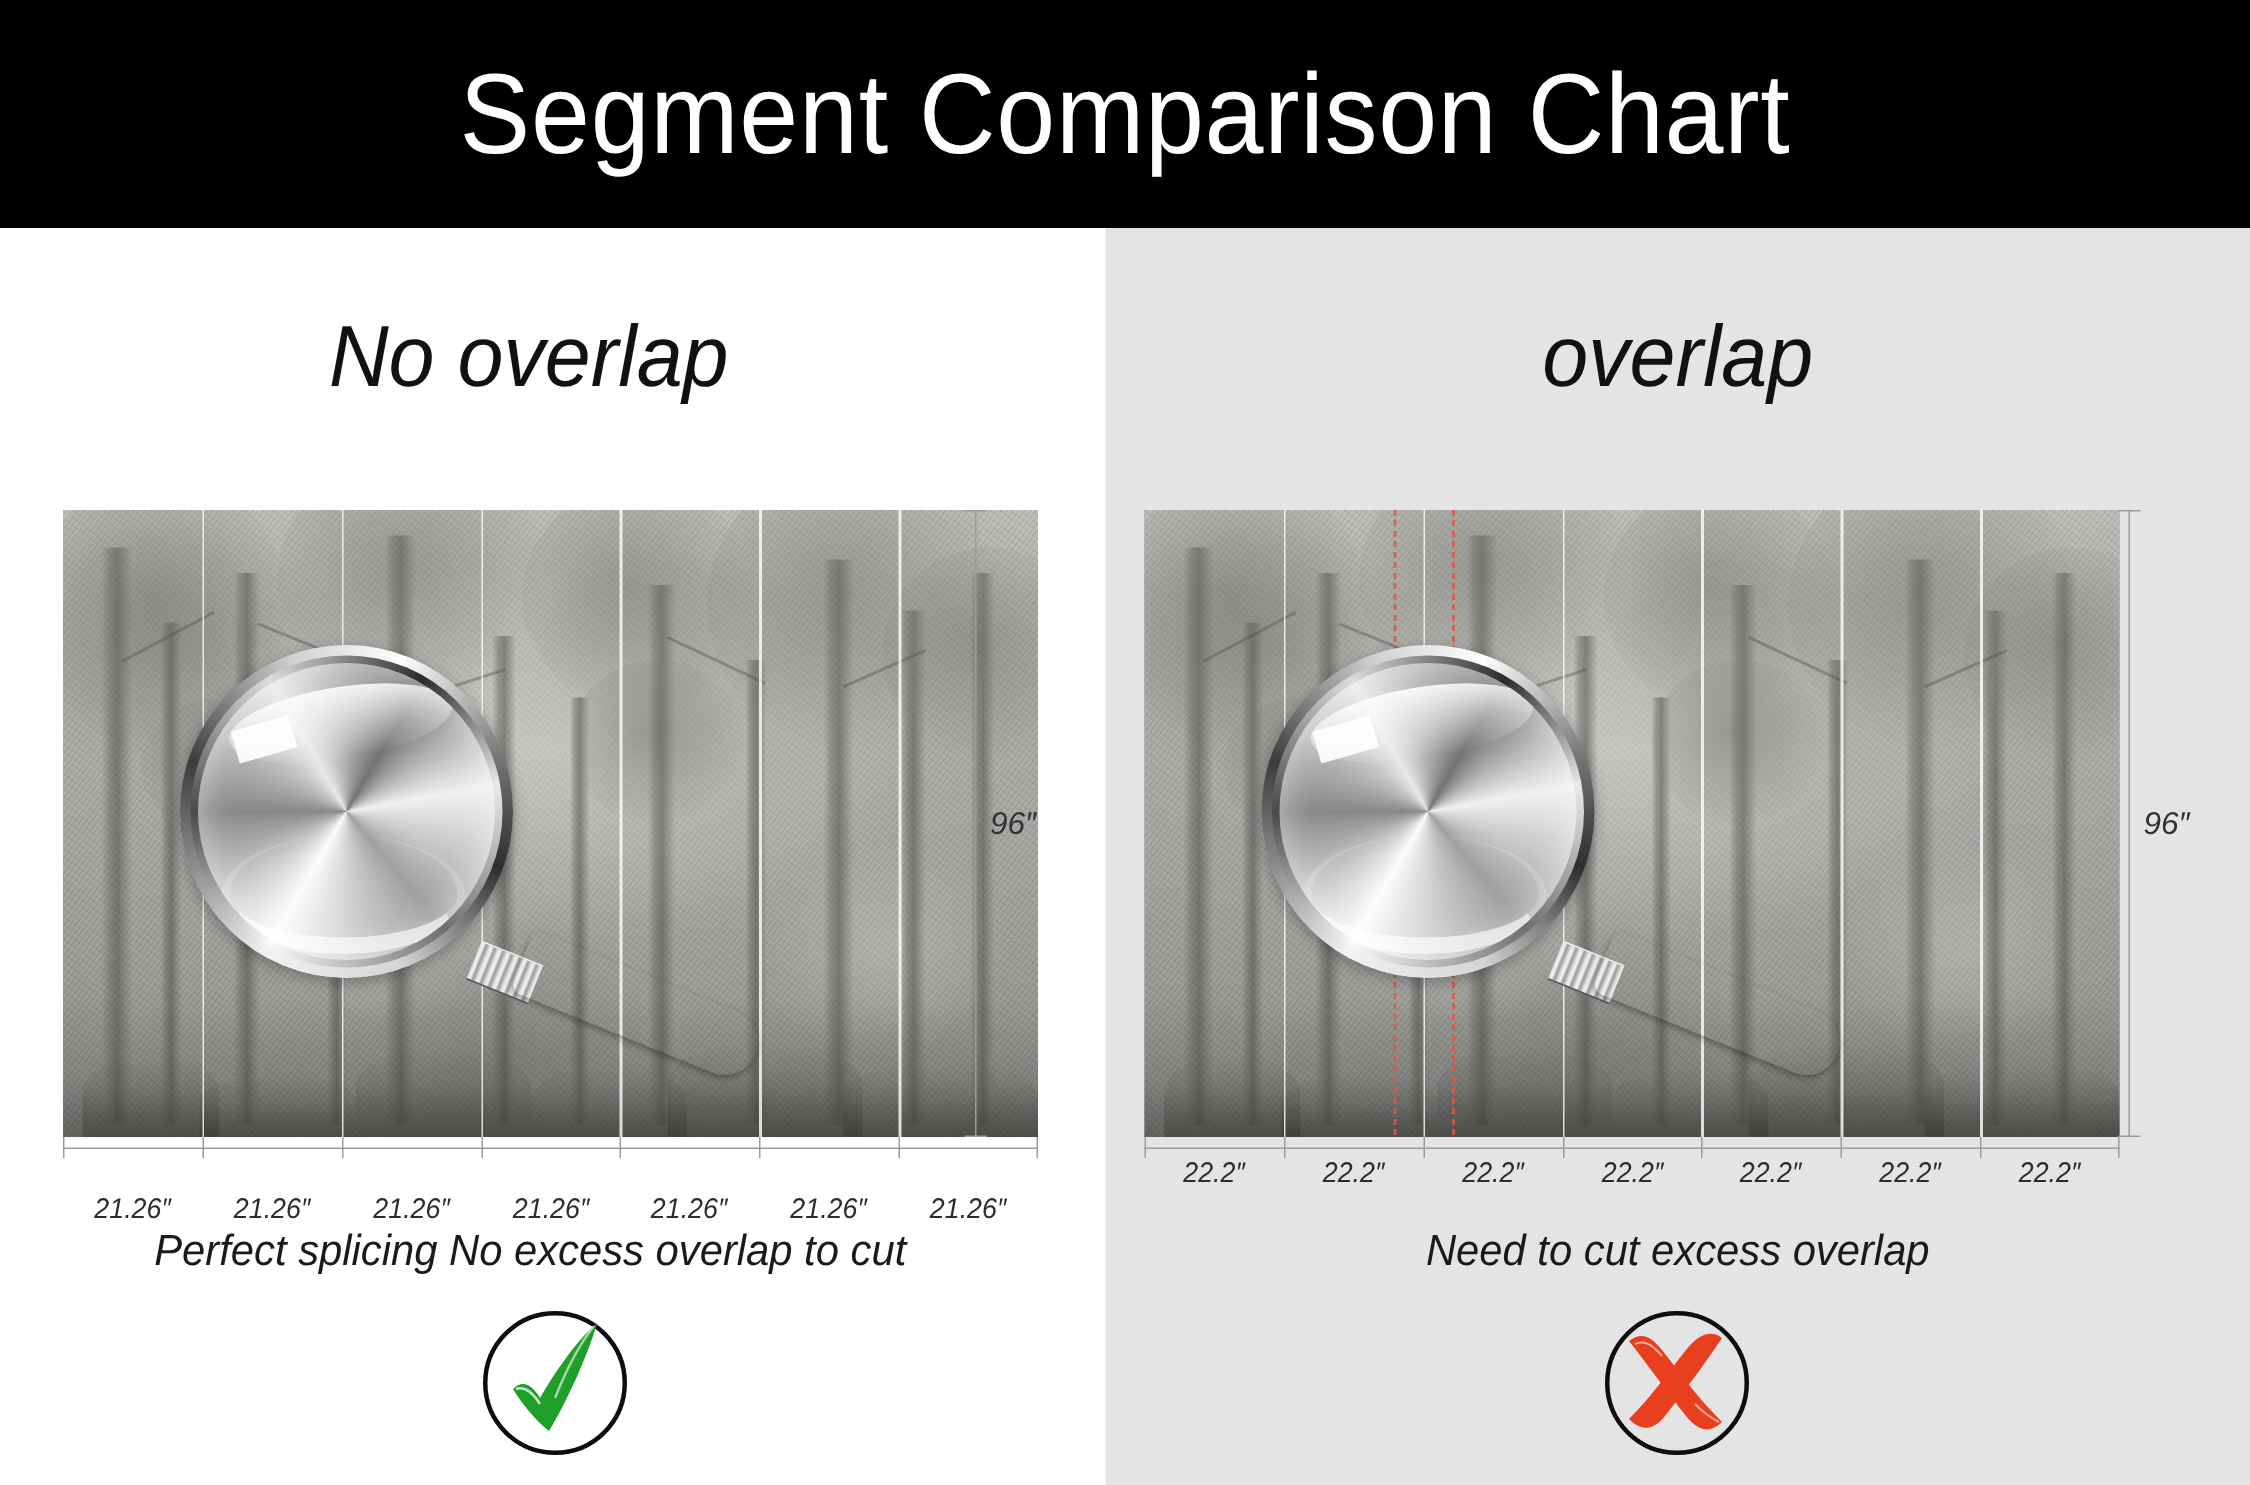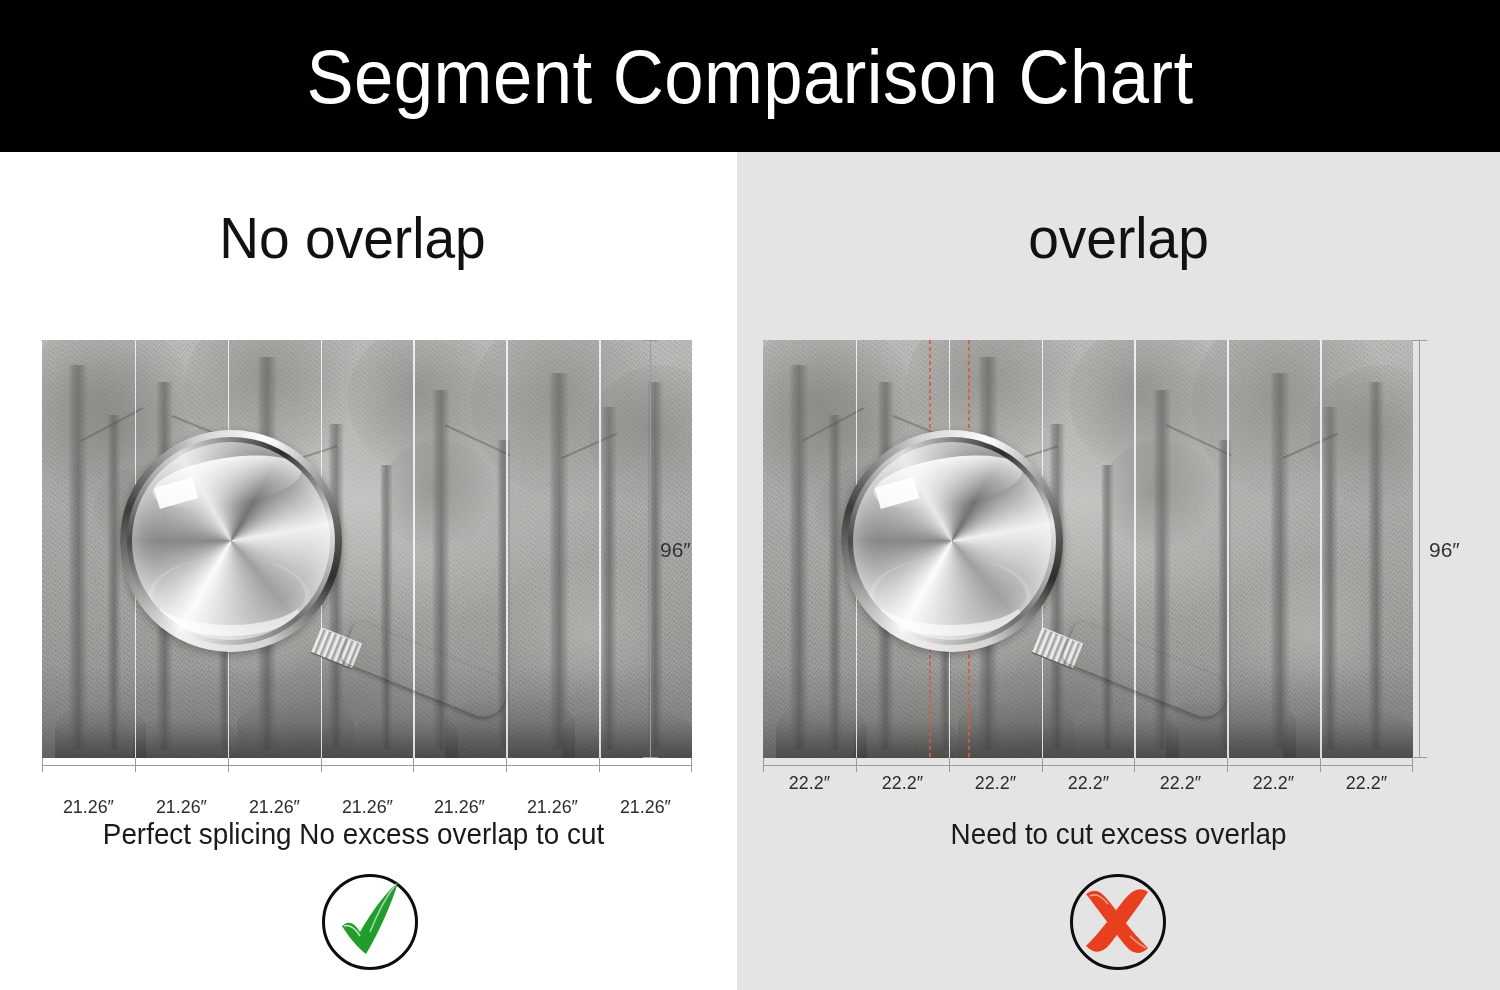--- a/index.html
+++ b/index.html
@@ -25,20 +25,21 @@
     letter-spacing: 0.5px;
     white-space: nowrap;
     transform: scaleX(0.93);
   }
 
   
   .panels {
     position: absolute; left: 0; top: 152px;
     width: 1500px; height: 838px;
     display: flex;
+    font-style: italic;
   }
   .panel { position: relative; height: 100%; }
   .panel-left  { width: 737px; background: #ffffff; }
   .panel-right { width: 763px; background: #e4e4e4; }
 
   .panel-heading {
     position: absolute; top: 52px; left: 0; width: 100%;
     text-align: center;
     font-size: 58px; font-weight: 400; color: #111111;
     transform: scaleX(0.95);

